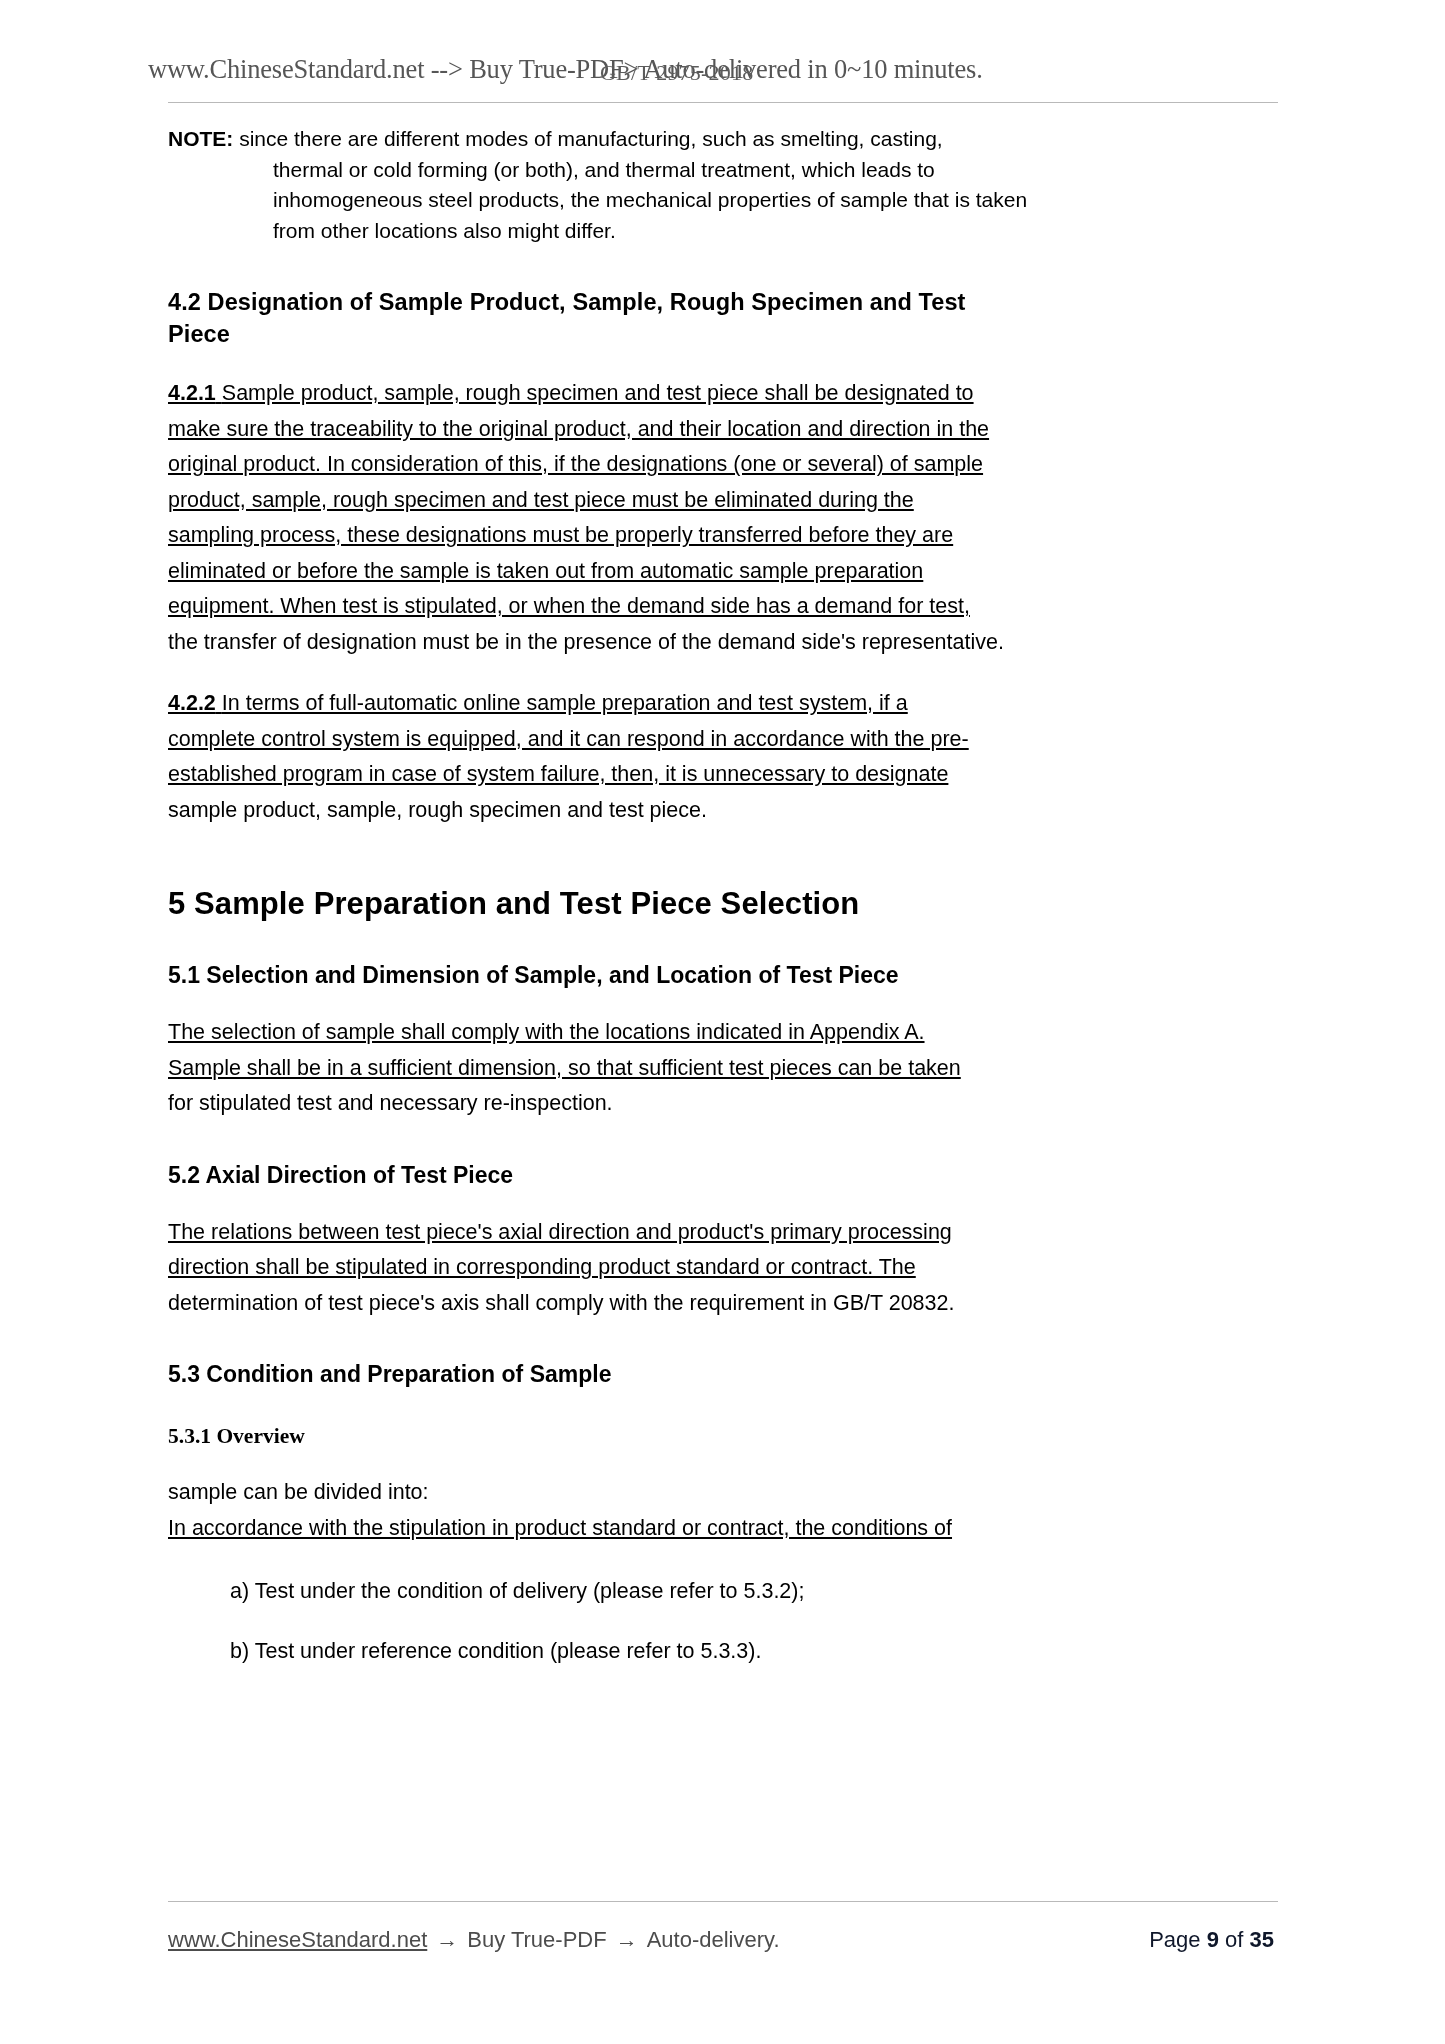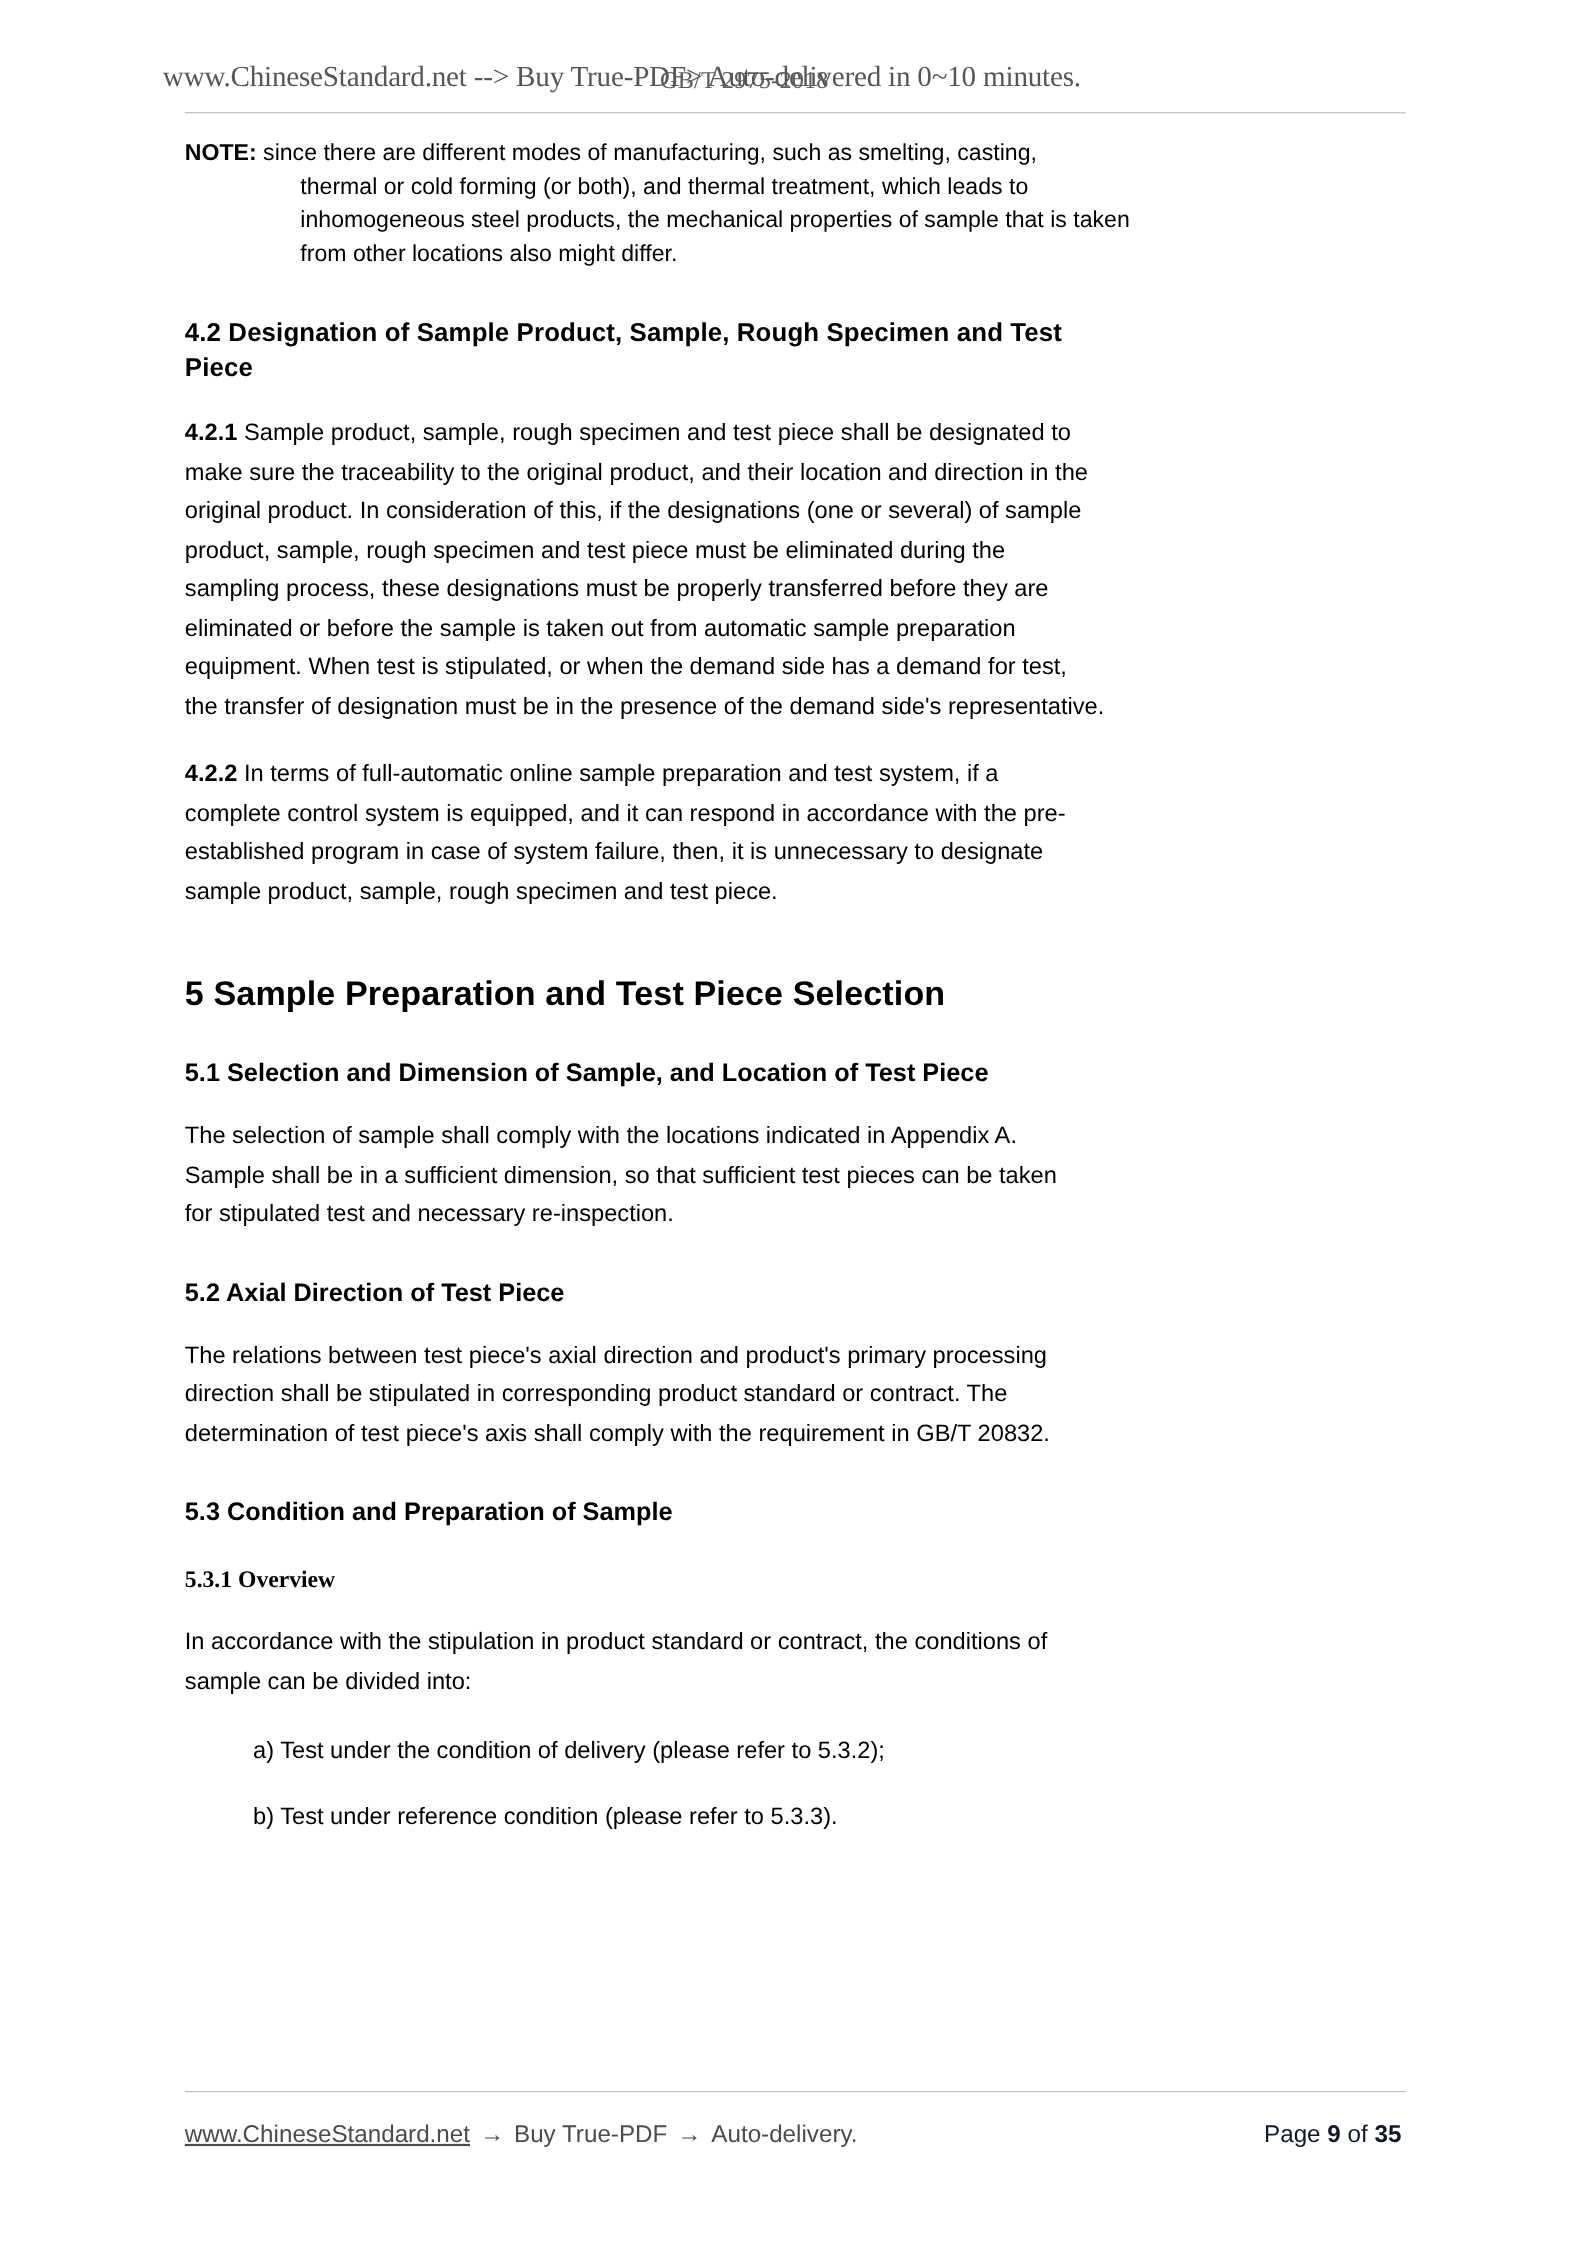--- a/index.html
+++ b/index.html
@@ -86,20 +86,21 @@
 
   .jline {
     display: block;
     text-align: justify;
     white-space: nowrap;
   }
   .jline > span.fill {
     display: inline-block;
     width: 100%;
     text-align: justify;
+    text-decoration: underline;
   }
   .jline > span.fill::after {
     content: "";
     display: inline-block;
     width: 100%;
   }
 
   h2.sec {
     font-size: 23.5px;
     font-weight: bold;
@@ -254,22 +255,22 @@
       <span class="jline"><span class="fill">The relations between test piece's axial direction and product's primary processing</span></span>
       <span class="jline"><span class="fill">direction shall be stipulated in corresponding product standard or contract. The</span></span>
       <span class="jline"><span>determination of test piece's axis shall comply with the requirement in GB/T 20832.</span></span>
     </p>
 
     <h3 class="subsec">5.3 Condition and Preparation of Sample</h3>
 
     <h4 class="subsubsec">5.3.1 Overview</h4>
 
     <p class="body">
+      <span class="jline"><span>sample can be divided into:</span></span>
       <span class="jline"><span class="fill">In accordance with the stipulation in product standard or contract, the conditions of</span></span>
-      <span class="jline"><span>sample can be divided into:</span></span>
     </p>
 
     <ul class="lettered">
       <li>a) Test under the condition of delivery (please refer to 5.3.2);</li>
       <li>b) Test under reference condition (please refer to 5.3.3).</li>
     </ul>
 
   </div>
 
   <div class="footer-rule"></div>

